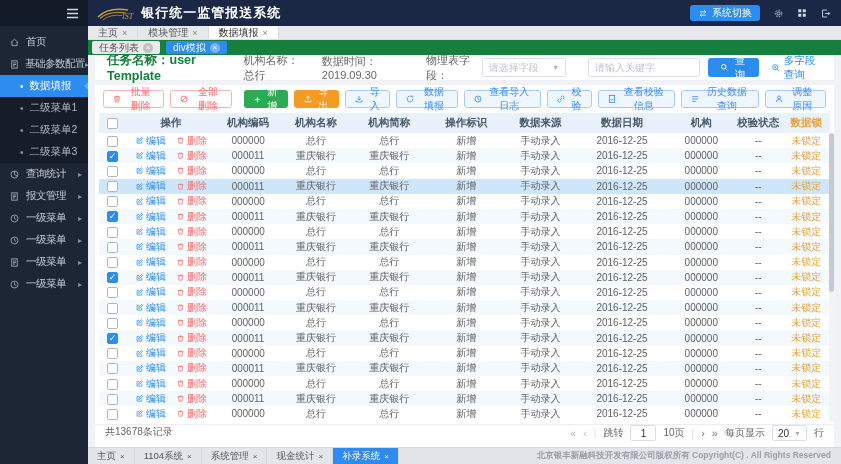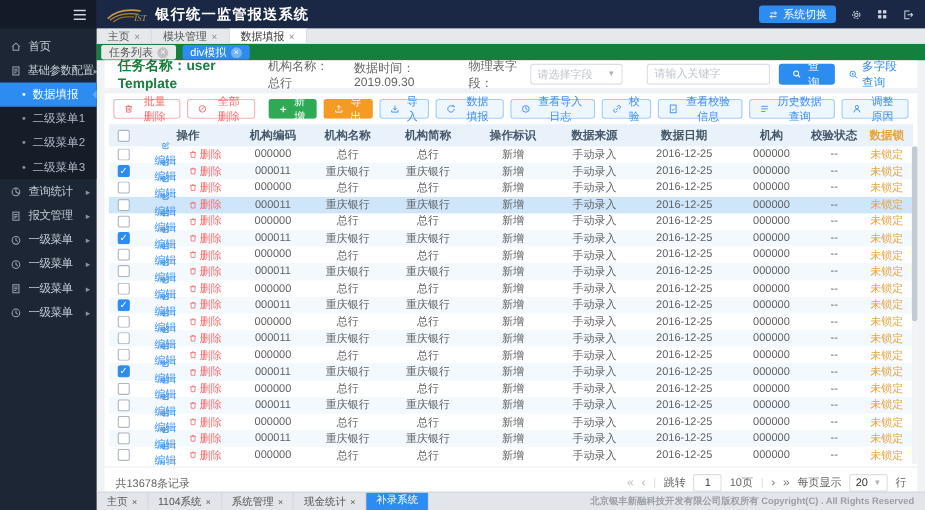--- a/index.html
+++ b/index.html
@@ -76,38 +76,38 @@
   .tr { display:flex; align-items:center; height:15.2px; font-size:10px; color:#606266; }
   .tr:nth-child(even) { background:#f3f9fd; }
   .tr.hl { background:#cfe6fa; }
   .col-cb{width:3.6%} .c-op{width:12.5%} .c-code{width:8.6%} .c-name{width:10%} .c-short{width:10%}
   .c-flag{width:11.1%} .c-source{width:9.2%} .c-date{width:13.1%} .c-org{width:8.6%} .c-status{width:7%} .c-lock{width:6.1%}
   .cb { width:11px; height:11px; border:1px solid #aeb6c2; border-radius:2px; background:#fff; display:inline-block; cursor:pointer; position:relative; vertical-align:middle; }
   .cb.checked { background:#2d8cf0; border-color:#2d8cf0; }
   .cb.checked::after { content:"✓"; color:#fff; font-size:9px; position:absolute; left:1px; top:-1px; }
   .c-op { display:flex; justify-content:center; gap:10px; }
   .op { display:flex; align-items:center; gap:2px; cursor:pointer; }
-  .op.edit { color:#2d8cf0;flex-direction:column; }
+  .op.edit { color:#2d8cf0; }
   .op.del { color:#f56c6c; }
   .c-lock { color:#e6a23c; }
   .vscroll { position:absolute; right:0; top:20px; bottom:2px; width:5px; background:#f2f3f5; border-radius:3px; cursor:pointer; }
   .vscroll .thumb { position:absolute; top:0; width:5px; height:55%; background:#c4cad3; border-radius:3px; }
 
-  .tfoot { height:23px; border-top:1px solid #ebeef5; display:flex; align-items:flex-end; padding:0 10px; font-size:10px; color:#666; flex:none; }
+  .tfoot { height:23px; border-top:1px solid #ebeef5; display:flex; align-items:flex-start; padding:0 10px; font-size:10px; color:#666; flex:none; }
   .tfoot-spacer { flex:1; }
   .pg { display:flex; align-items:center; gap:7px; }
   .pg .arr { color:#bbb; font-size:11px; cursor:pointer; }
   .pg .arr.on { color:#777; }
   .pg .sep { color:#e0e0e0; }
   .jump-input { width:26px; height:16px; border:1px solid #dcdfe6; border-radius:2px; text-align:center; font-size:10px; color:#333; font-family:inherit; }
   .pp-select { height:16px; border:1px solid #dcdfe6; border-radius:2px; display:flex; align-items:center; gap:5px; padding:0 5px; cursor:pointer; color:#333; }
 
   .taskbar { height:17px; background:#e2e5e9; border-top:1px solid #d5d8dc; display:flex; align-items:center; flex:none; }
   .tk-tab { height:17px; display:flex; align-items:center; gap:4px; padding:0 9px; font-size:9.5px; color:#555; border-right:1px solid #d5d8dc; cursor:pointer; }
-  .tk-tab.active { background:#2d8cf0; color:#fff;flex-direction:column; }
+  .tk-tab.active { background:#2d8cf0; color:#fff; }
   .tk-x { font-size:8px; }
   .tk-spacer { flex:1; }
   .copyright { font-size:8.5px; color:#9aa0a8; padding-right:10px;font-weight:bold; }
 </style>
 </head>
 <body>
 
 <div class="app">
 
   <aside class="sidebar">

